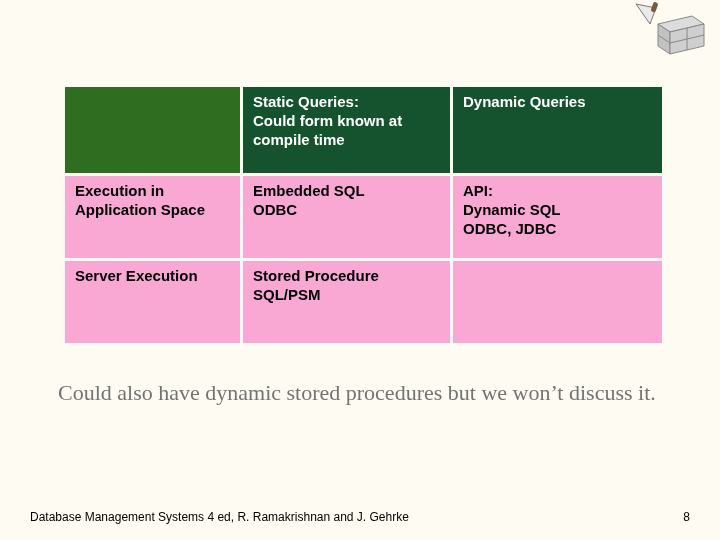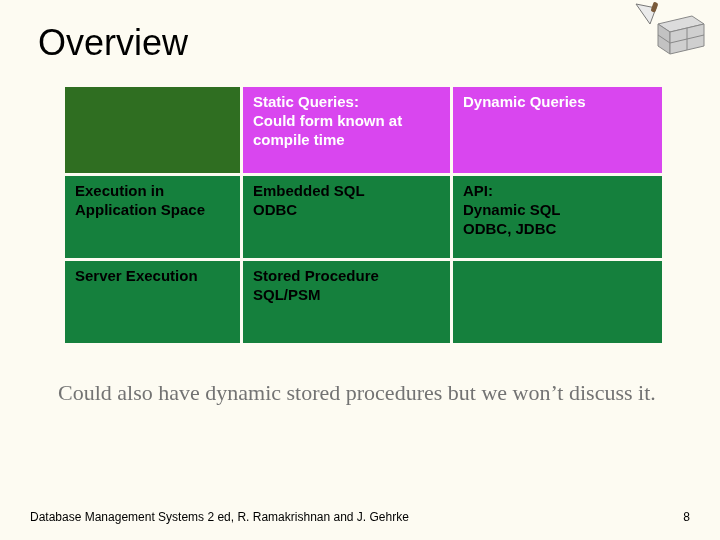--- a/index.html
+++ b/index.html
@@ -49,26 +49,26 @@
     border: 3px solid #fdfbf2;
     vertical-align: top;
     padding: 6px 10px 18px 10px;
     font-size: 15px;
     line-height: 1.25;
     color: #000;
     font-weight: 700;
     font-family: Arial, Helvetica, sans-serif;
   }
   .tbl thead td {
-    background: #d946ef;
+    background: #14532d;
     color: #fff;
     height: 62px;
   }
   .tbl tbody td {
-    background: #15803d;
+    background: #f9a8d4;
     height: 58px;
   }
   .tbl thead td:first-child {
     background: #2f6e21;
   }
   .note {
     position: absolute;
     left: 58px;
     top: 380px;
     width: 600px;
@@ -92,21 +92,20 @@
     font-family: Arial, Helvetica, sans-serif;
     font-size: 12px;
     color: #000;
   }
 </style>
 </head>
 <body>
 
 <div class="slide">
 
-  <div class="title">Overview</div>
 
   <div class="icon-corner">
     <svg viewBox="0 0 76 62" width="76" height="62">
 
       <g>
         <polygon points="28,24 62,16 74,24 40,32" fill="#dcdcdc" stroke="#888" stroke-width="1"></polygon>
         <polygon points="28,24 40,32 40,54 28,46" fill="#c2c2c2" stroke="#888" stroke-width="1"></polygon>
         <polygon points="40,32 74,24 74,46 40,54" fill="#cfcfcf" stroke="#888" stroke-width="1"></polygon>
 
         <line x1="40" y1="43" x2="74" y2="35" stroke="#888" stroke-width="1"></line>
@@ -160,16 +159,16 @@
           <span>Stored Procedure</span><br>
           <span>SQL/PSM</span>
         </td>
         <td></td>
       </tr>
     </tbody>
   </table>
 
   <div class="note">Could also have dynamic stored procedures but we won’t discuss it.</div>
 
-  <div class="footer-left">Database Management Systems 2 ed,  R. Ramakrishnan and J. Gehrke</div>
+  <div class="footer-left">Database Management Systems 4 ed,  R. Ramakrishnan and J. Gehrke</div>
   <div class="footer-right">8</div>
 
 </div>
 
 </body></html>

